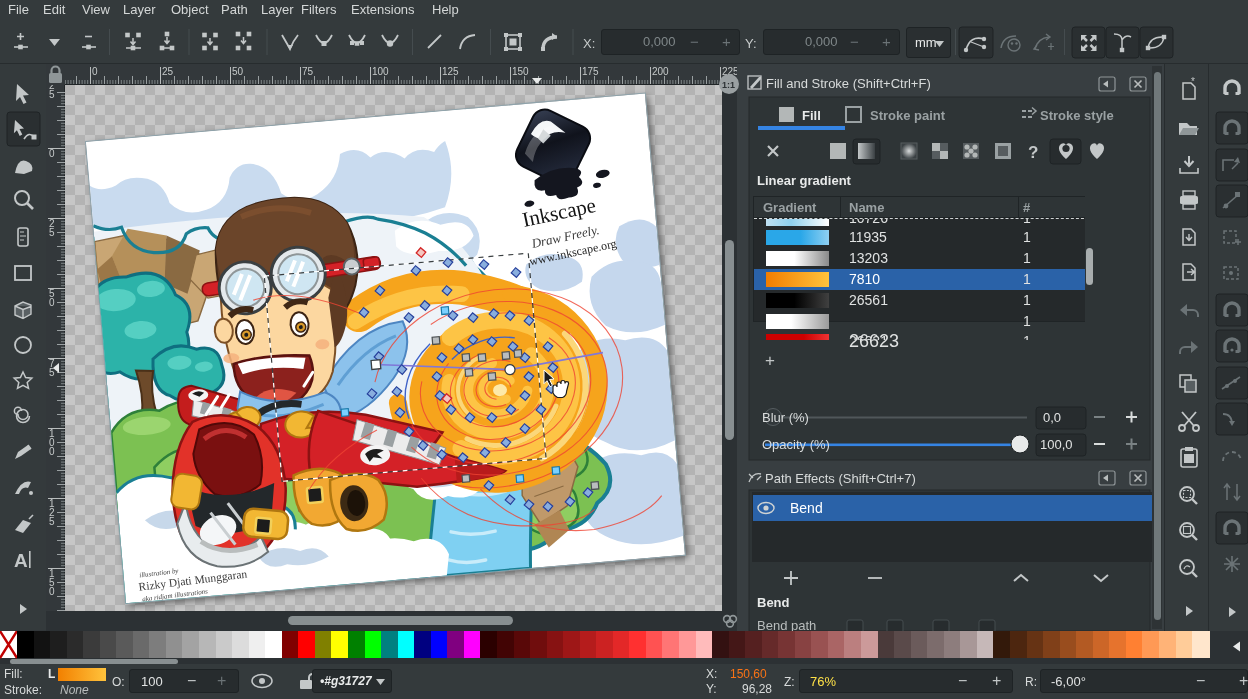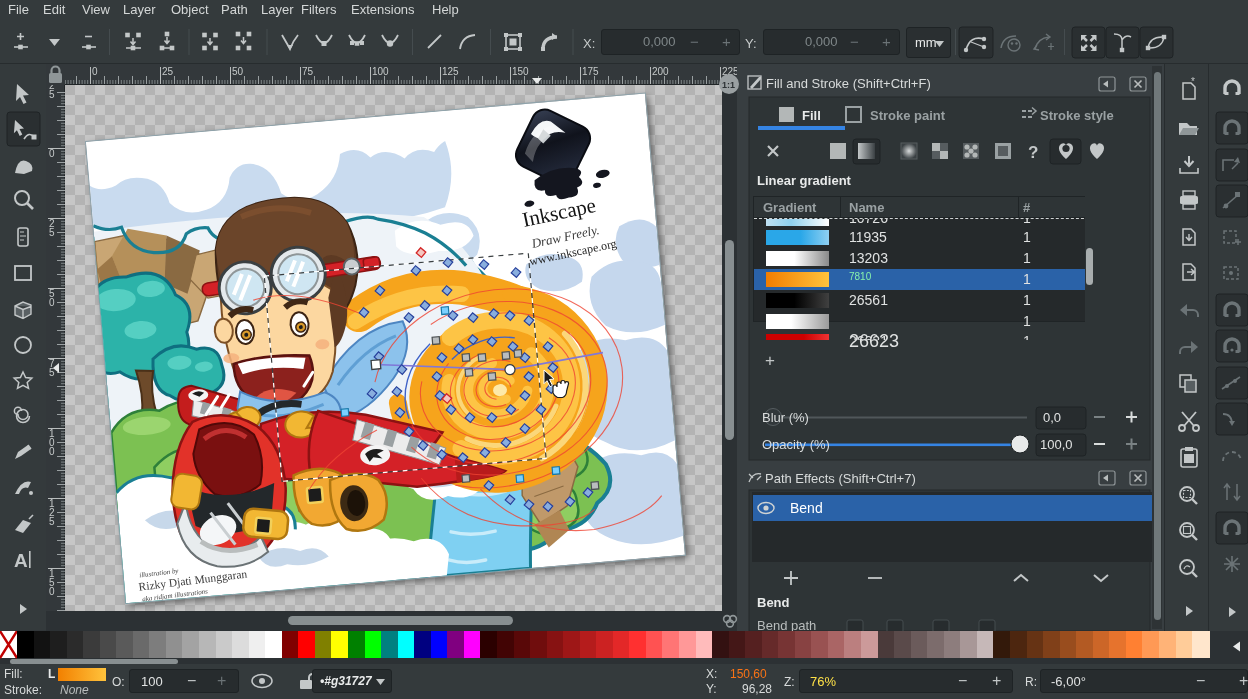--- a/index.html
+++ b/index.html
@@ -1068,21 +1068,21 @@
 <span class="abs" style="left:95px;top:2px;font-size:14px;color:#e0e2e2">11935</span>
 <span class="abs" style="left:269px;top:2px;font-size:14px;color:#e0e2e2">1</span>
 </div>
 <div class="abs" style="left:0;top:51px;width:340px;height:21px;">
 <div class="abs" style="left:12px;top:3px;width:63px;height:15px;background:linear-gradient(90deg,#ffffff,#ffffff 45%,#8a8a8a)"></div>
 <span class="abs" style="left:95px;top:2px;font-size:14px;color:#e0e2e2">13203</span>
 <span class="abs" style="left:269px;top:2px;font-size:14px;color:#e0e2e2">1</span>
 </div>
 <div class="abs" style="left:0;top:72px;width:340px;height:21px;background:#2a62a8;">
 <div class="abs" style="left:12px;top:3px;width:63px;height:15px;background:linear-gradient(90deg,#f27d00,#ffc33c)"></div>
-<span class="abs" style="left:95px;top:2px;font-size:10px;color:#86efac">7810</span>
+<span class="abs" style="left:95px;top:2px;font-size:14px;color:#ffffff">7810</span>
 <span class="abs" style="left:269px;top:2px;font-size:14px;color:#e0e2e2">1</span>
 </div>
 <div class="abs" style="left:0;top:93px;width:340px;height:21px;">
 <div class="abs" style="left:12px;top:3px;width:63px;height:15px;background:linear-gradient(90deg,#000000,#000000 45%,#404040)"></div>
 <span class="abs" style="left:95px;top:2px;font-size:14px;color:#e0e2e2">26561</span>
 <span class="abs" style="left:269px;top:2px;font-size:14px;color:#e0e2e2">1</span>
 </div>
 <div class="abs" style="left:0;top:114px;width:340px;height:21px;">
 <div class="abs" style="left:12px;top:3px;width:63px;height:15px;background:linear-gradient(90deg,#ffffff,#ffffff 40%,#9a9a9a)"></div>
 <span class="abs" style="left:95px;top:20px;font-size:18px;color:#e0e2e2">26623</span>

